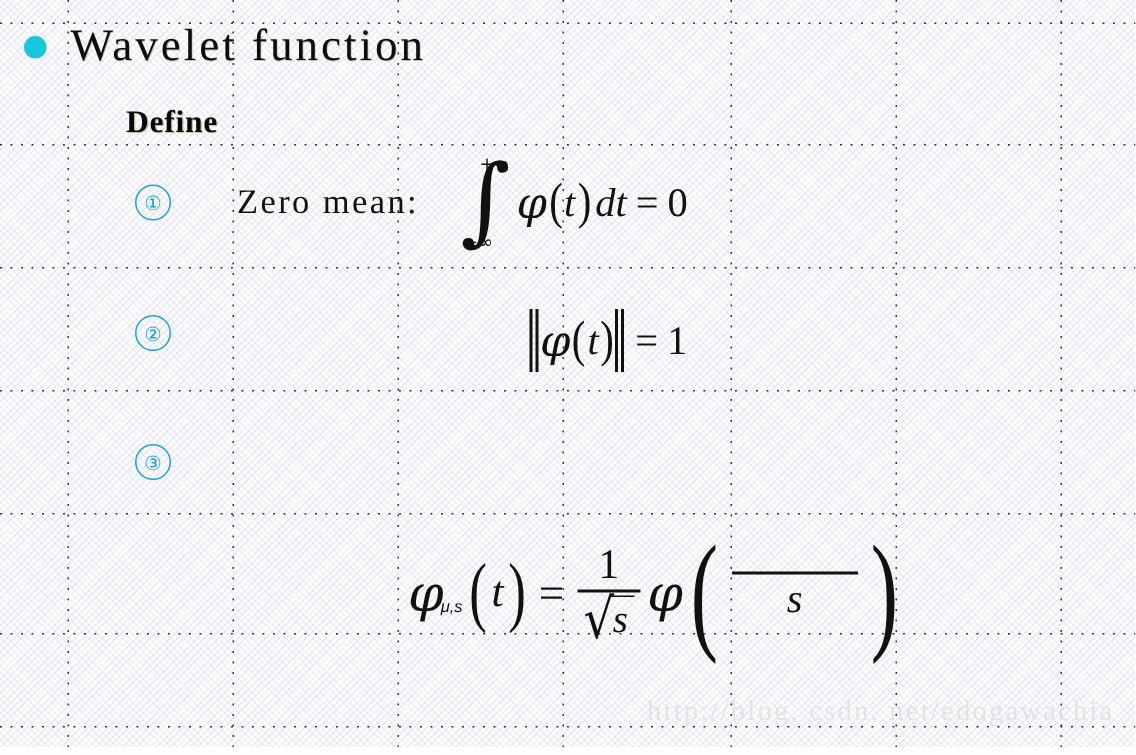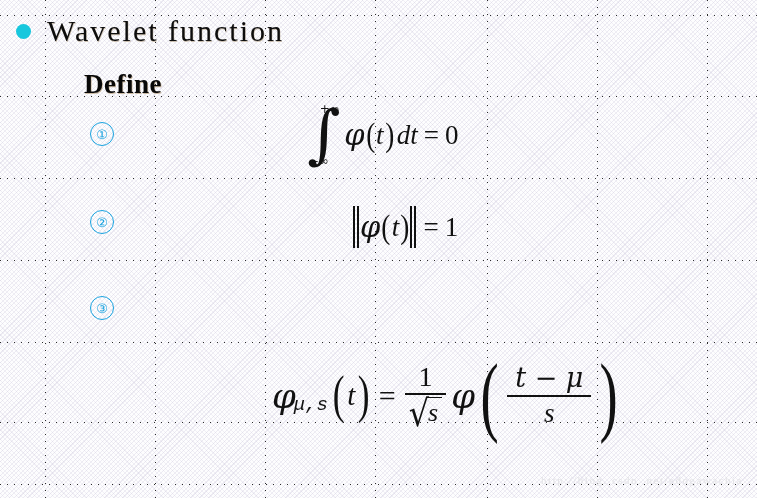--- a/index.html
+++ b/index.html
@@ -97,21 +97,21 @@
     letter-spacing: 2.0px;
     white-space: nowrap;
     text-shadow: 0.5px 0.5px 0 rgba(120,90,40,0.35);
   }
 
   
   #define-heading {
     position: absolute;
     left: 84px;
     top: 69px;
-    font-size: 27px;
+    font-size: 21px;
     font-weight: bold;
     color: #080808;
     letter-spacing: 0.5px;
     text-shadow: 0.8px 0.8px 0 rgba(140,100,40,0.40);
   }
 
   
   .item {
     position: absolute;
     display: flex;
@@ -244,27 +244,27 @@
 
   
   #eq3 {
     position: absolute;
     left: 272px;
     top: 362px;
     display: flex;
     align-items: center;
   }
   .sub {
-    font-size: 19px;
+    font-size: 11px;
     font-style: italic;
     vertical-align: sub;
     position: relative;
     top: 9px;
     left: -2px;
-    font-family: Liberation Mono, monospace;
+    font-family: Liberation Sans, sans-serif;
   }
   .bigparen {
     font-size: 88px;
     font-family: "Liberation Serif", serif;
     transform: scaleX(0.62);
     display: inline-block;
     line-height: 0.72;
     color: #111;
   }
   .medparen {
@@ -314,21 +314,21 @@
     padding: 0 4px 0 1px;
     margin-left: -2px;
     line-height: 1.15;
   }
 
   
   #watermark {
     position: absolute;
     right: 14px;
     bottom: 12px;
-    font-size: 11px;
+    font-size: 19px;
     color: #e3e3e6;
     letter-spacing: 1.5px;
     font-family: "Liberation Serif", serif;
     white-space: nowrap;
     z-index: 6;
   }
 </style>
 </head>
 <body>
 
@@ -358,20 +358,21 @@
 
     <div id="title-row">
       <div id="title-bullet"></div>
       <div id="title-text">Wavelet  function</div>
     </div>
 
     <div id="define-heading">Define</div>
 
     <div class="item" id="item1">
       <div class="item-marker">①</div>
+      <div class="item-label">Zero  mean:</div>
     </div>
 
     <div id="eq1" class="math">
       <div class="intblock">
         <span class="int-lim int-upper">+∞</span>
         <span class="int-sym">∫</span>
         <span class="int-lim int-lower">−∞</span>
       </div>
       <div class="row">
         <span class="phi-g">φ</span>
@@ -419,21 +420,20 @@
             <span class="sqrt-sym">√</span>
             <span class="sqrt-body">s</span>
           </span>
         </span>
       </span>
 
       <span class="phi-g" style="font-size:34px;margin-left:2px">φ</span>
       <span class="bigparen">(</span>
 
       <span class="frac">
-        <span class="frac-num mi" style="font-size:27px;font-family:'DejaVu Serif',serif">t − μ</span>
         <span class="frac-bar" style="min-width:84px"></span>
         <span class="frac-den mi" style="font-size:27px">s</span>
       </span>
 
       <span class="bigparen">)</span>
     </div>
 
   </div>
 
   <div id="watermark">http://blog. csdn. net/edogawachia</div>

